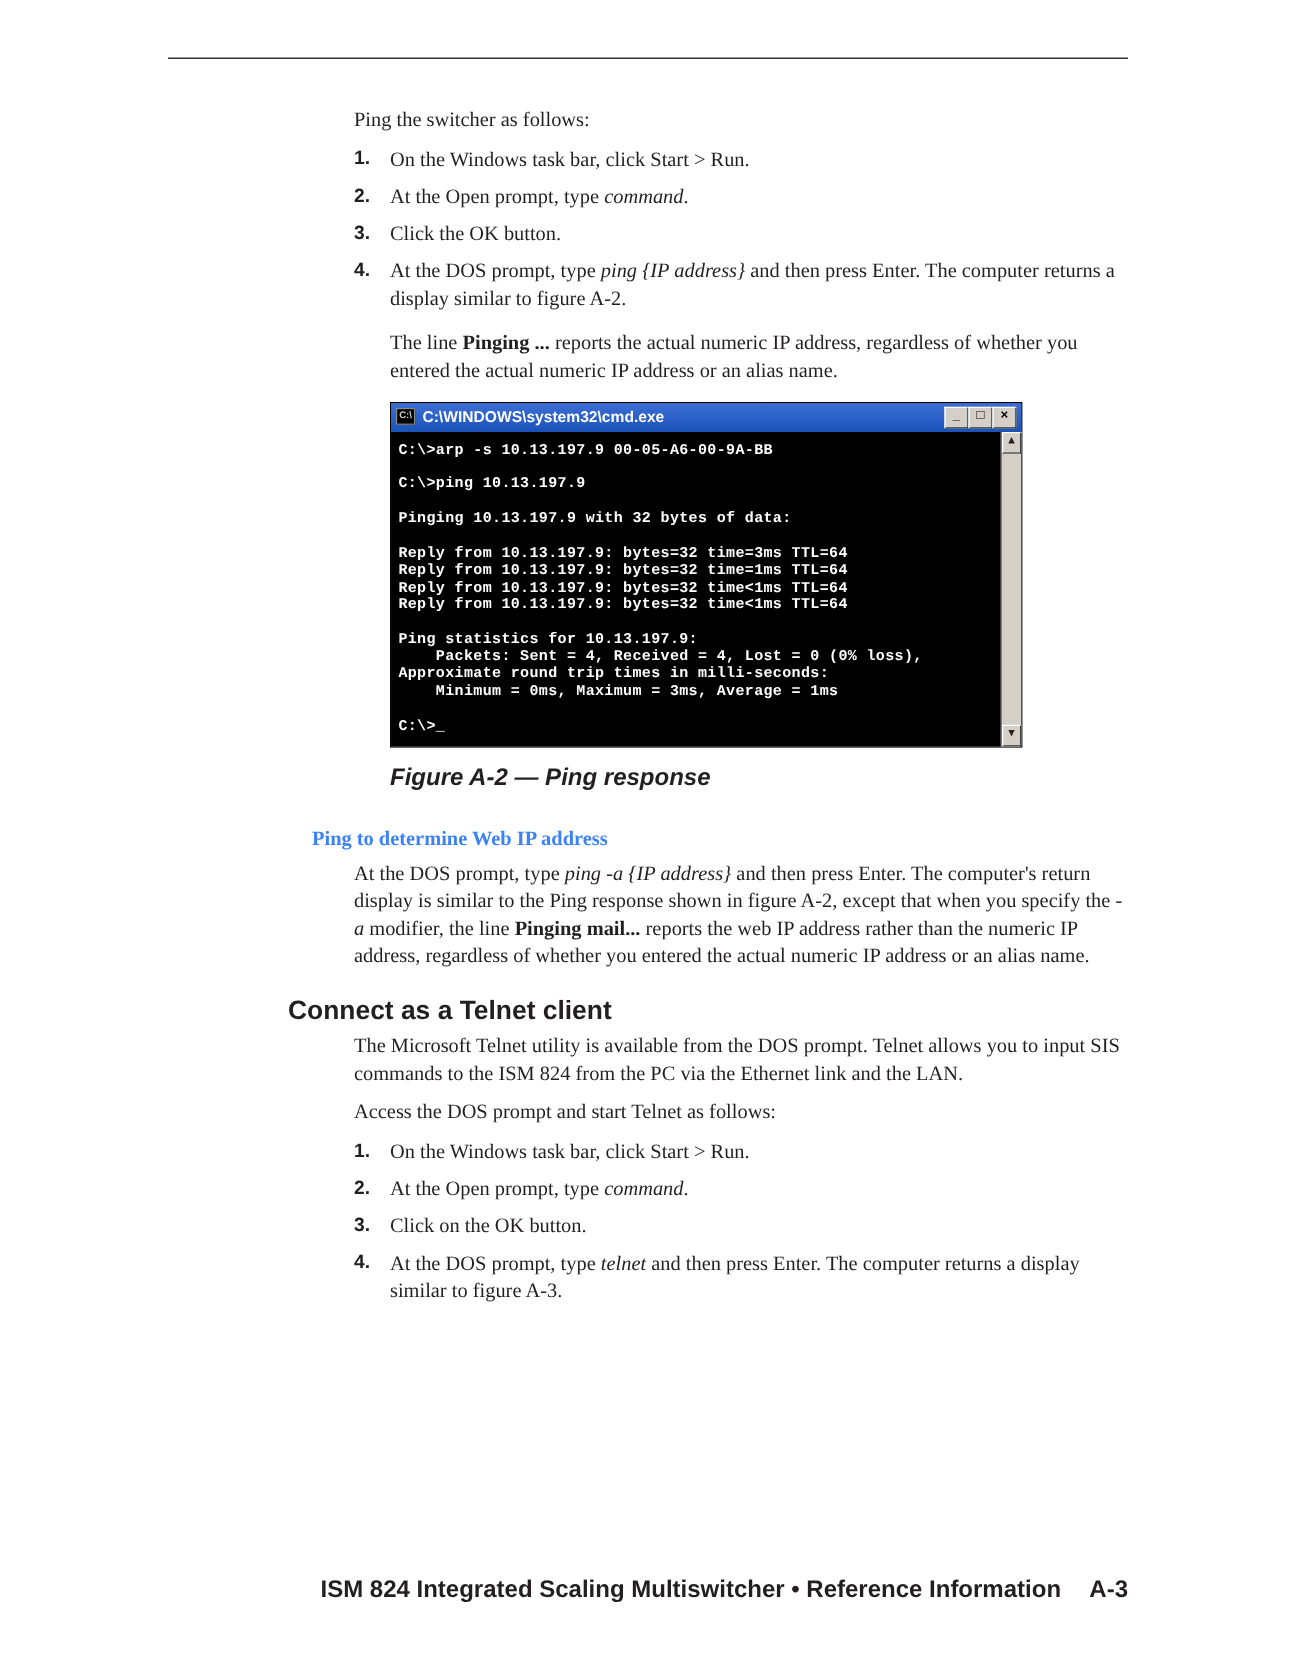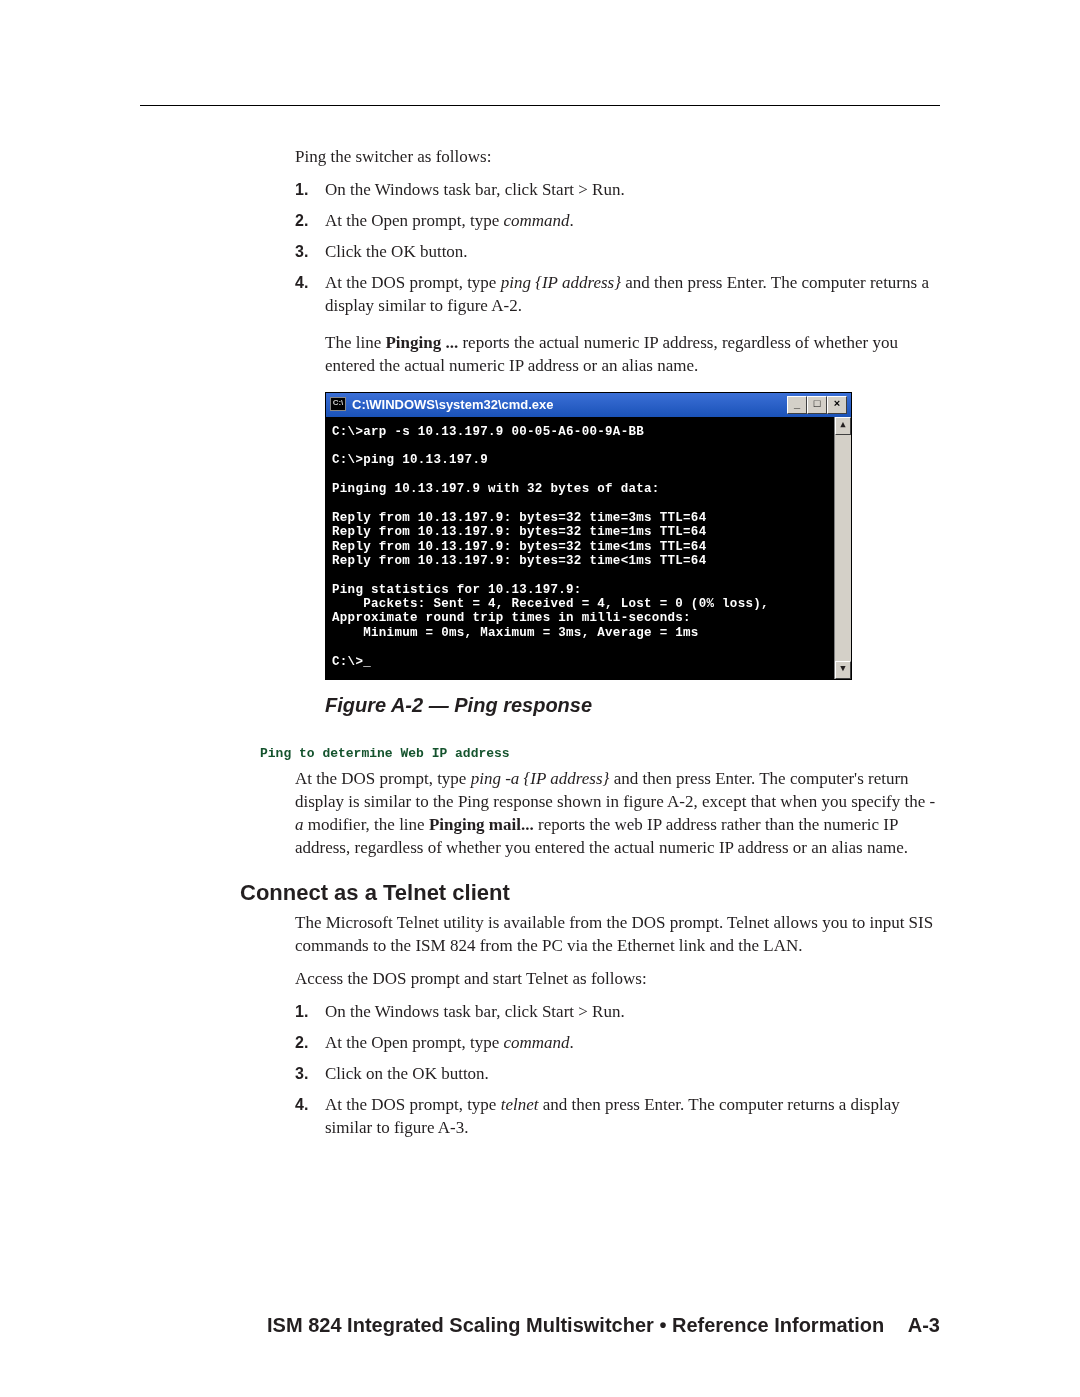--- a/index.html
+++ b/index.html
@@ -7,21 +7,21 @@
     padding: 0;
     background: #ffffff;
     font-family: "Palatino Linotype", "Book Antiqua", Palatino, serif;
     color: #000;
   }
   .page {
     width: 1080px;
     height: 1397px;
     position: relative;
     box-sizing: border-box;
-    padding: 105px 140px 60px 140px;
+    padding: 48px 140px 60px 140px;
     border-radius: 10px;
   }
   .rule {
     border-top: 1.5px solid #000;
     margin-bottom: 40px;
   }
   .body-text {
     font-size: 17px;
     line-height: 1.35;
     color: #231f20;
@@ -128,24 +128,24 @@
   }
   .fig-caption {
     margin: 6px 0 26px 30px;
     font-family: "Segoe UI","Helvetica Neue",Arial,sans-serif;
     font-weight: bold;
     font-style: italic;
     font-size: 20px;
     color: #231f20;
   }
   .subhead {
-    font-family: Liberation Mono, monospace;
-    font-weight: bold;
-    font-size: 13px;
-    color: #14532d;
+    font-family: Liberation Serif, serif;
+    font-weight: bold;
+    font-size: 17px;
+    color: #3b82f6;
     margin: 0 0 6px -35px;
   }
   .h2 {
     font-family: "Segoe UI","Helvetica Neue",Arial,sans-serif;
     font-weight: bold;
     font-size: 22px;
     color: #231f20;
     margin: 20px 0 6px 0;
   }
   .footer {

